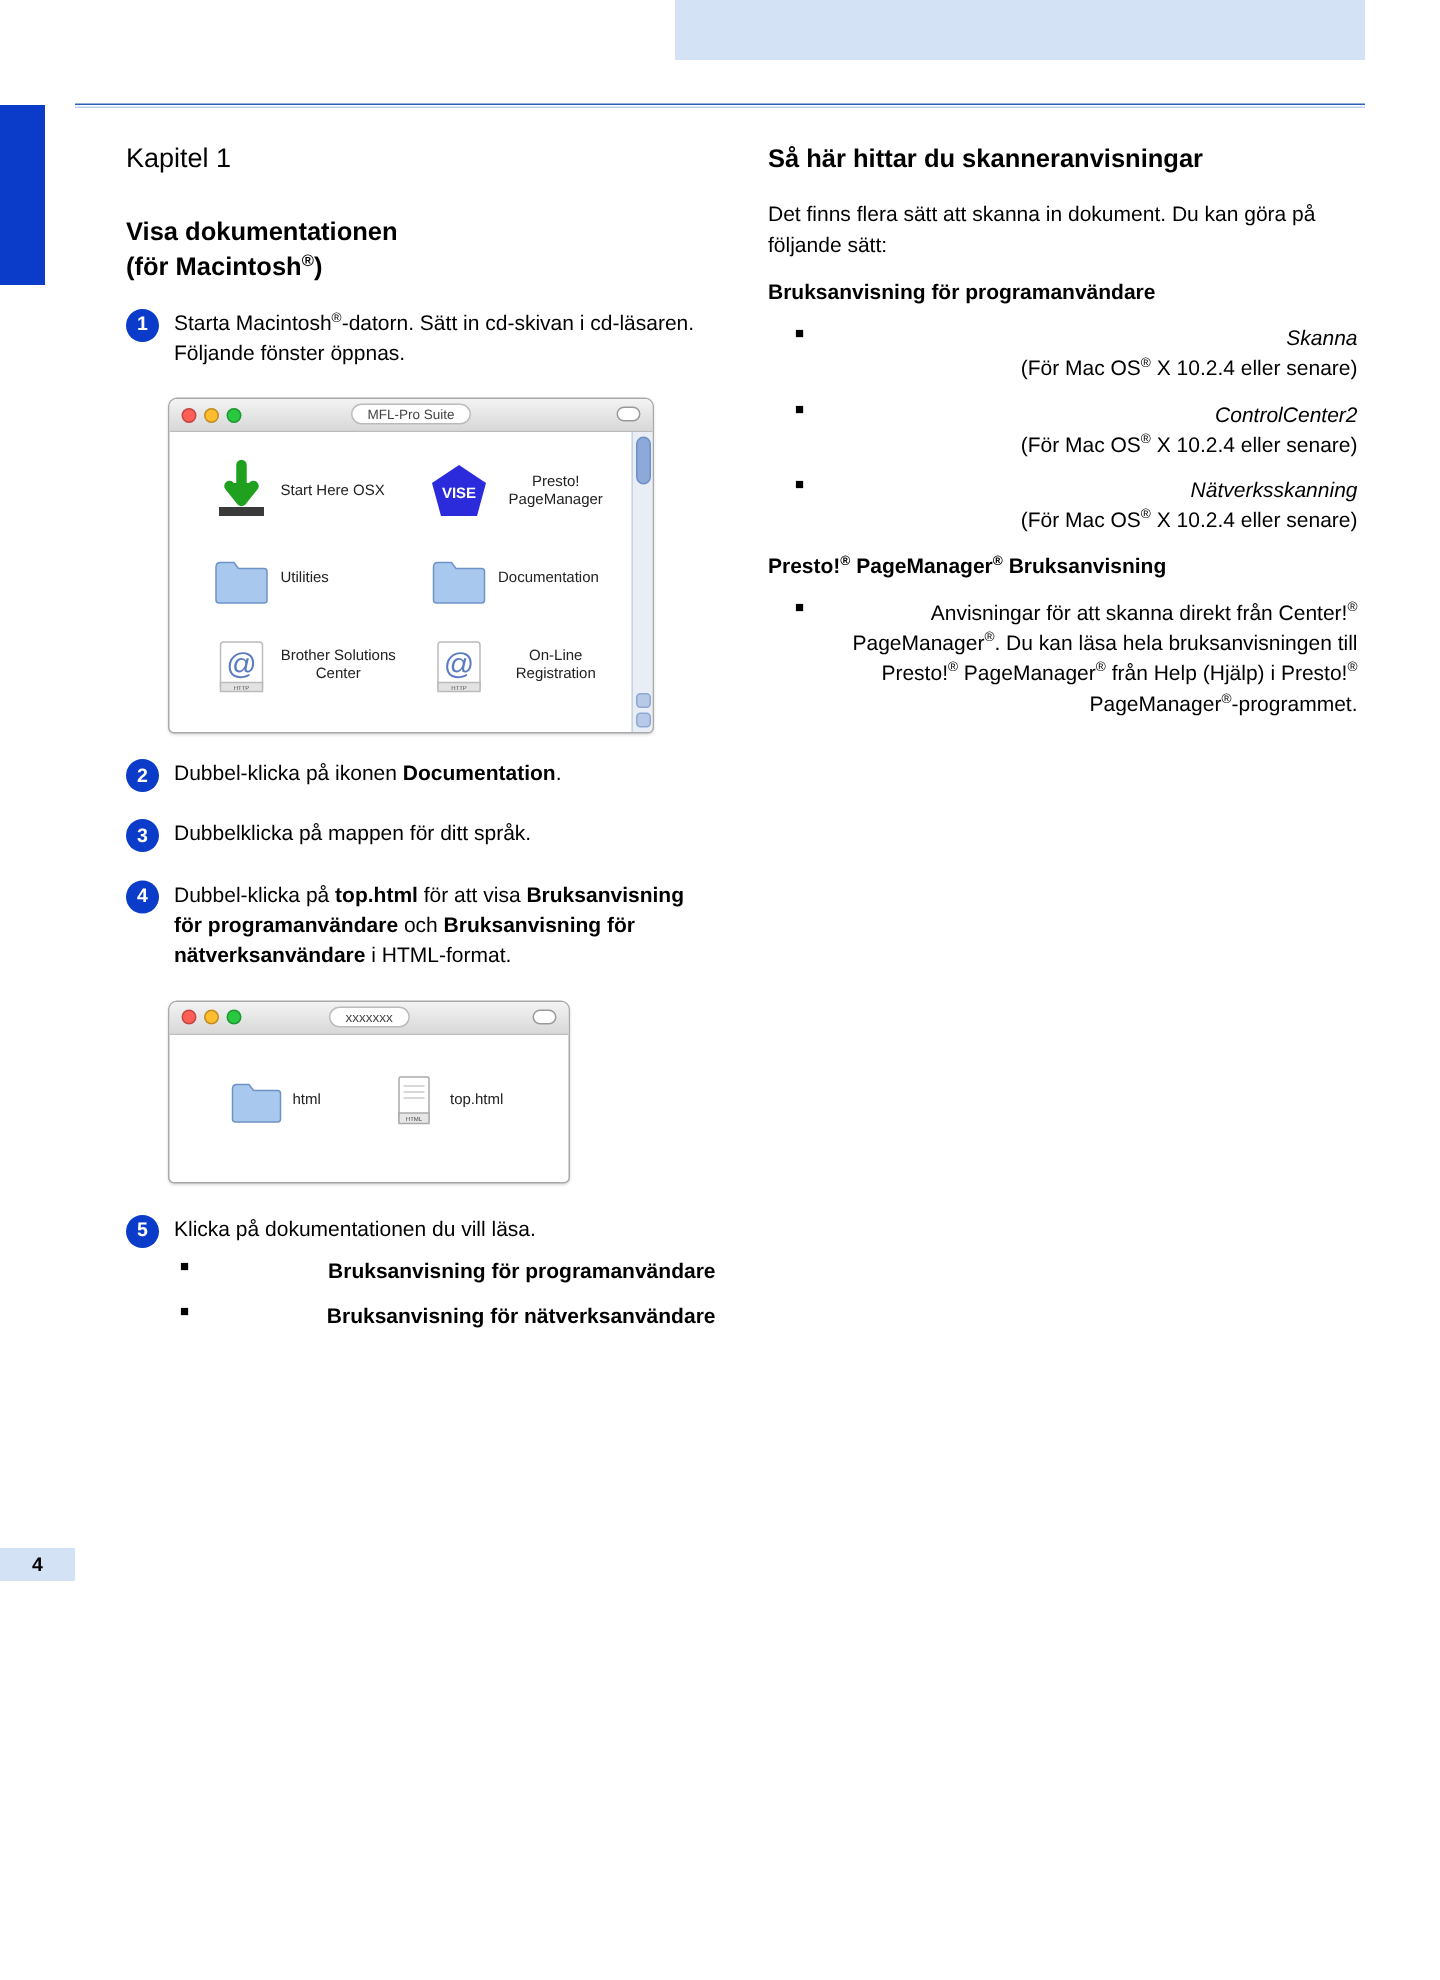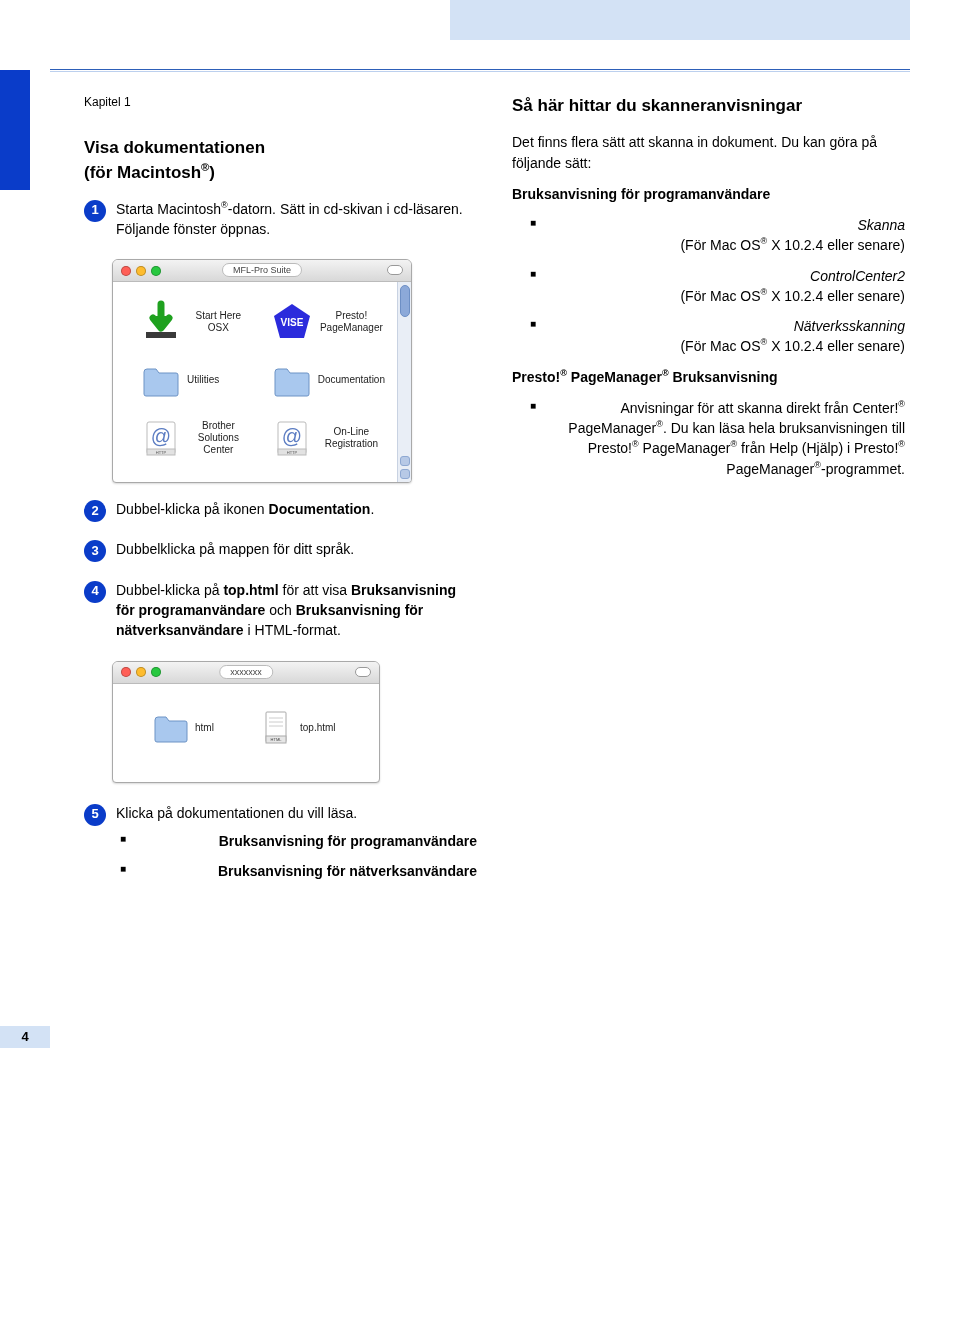--- a/index.html
+++ b/index.html
@@ -43,21 +43,21 @@
   }
   .content {
     padding: 25px 55px 40px 84px;
     display: flex;
     gap: 35px;
   }
   .col {
     width: 400px;
   }
   .chapter {
-    font-size: 12px;
+    font-size: 18px;
     margin-bottom: 28px;
   }
   .h3 {
     font-size: 17px;
     font-weight: bold;
     margin-bottom: 14px;
     line-height: 1.35;
   }
   sup { font-size: 0.65em; vertical-align: super; }
   .step {
@@ -91,21 +91,21 @@
     content: "■";
     position: absolute;
     left: 0;
     top: 1px;
     font-size: 10px;
     color: #000;
   }
 
   
   .mac-window {
-    width: 300px;
+    width: 324px;
     border: 1px solid #a9a9a9;
     border-radius: 6px 6px 4px 4px;
     background: #fff;
     margin: 8px 0 16px 28px;
     box-shadow: 0 1px 2px rgba(0,0,0,0.15);
     overflow: hidden;
     font-size: 10px;
   }
   .mac-titlebar {
     height: 22px;

